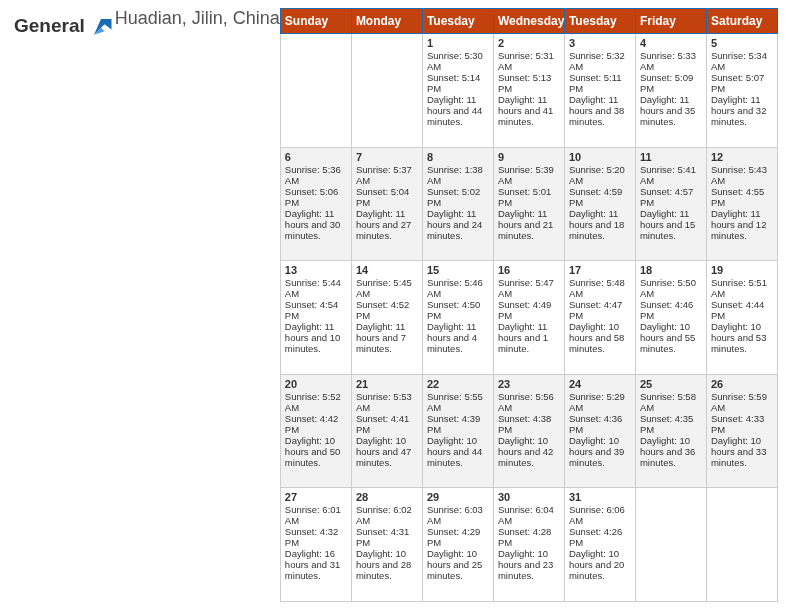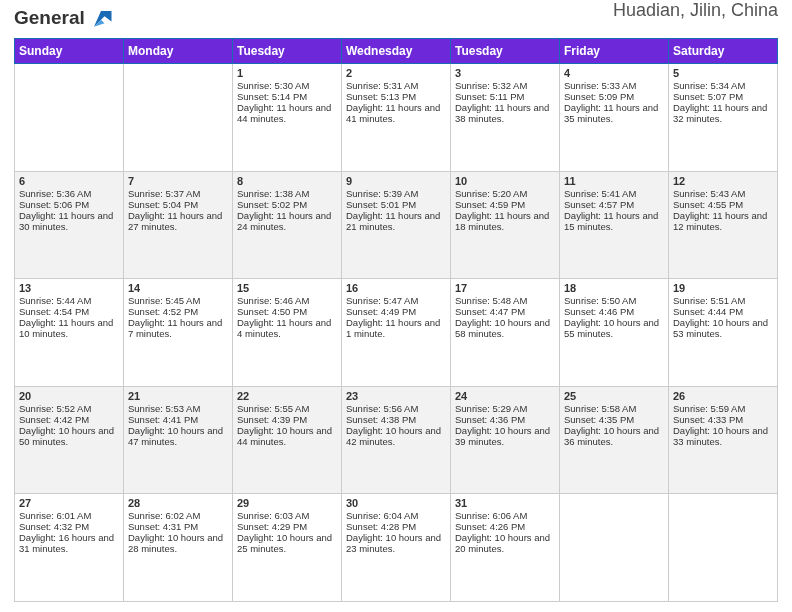--- a/index.html
+++ b/index.html
@@ -6,23 +6,23 @@
     body {
       width: 792px;
       height: 612px;
       font-family: Arial, sans-serif;
       background: #fff;
       overflow: hidden;
     }
     .page {
       width: 792px;
       height: 612px;
-      padding: 0 14px 10px 14px;
+      padding: 8px 14px 10px 14px;
       display: flex;
-      flex-direction: column;
+      flex-direction: row;
     }
     .header {
       display: flex;
       justify-content: space-between;
       align-items: flex-start;
       margin-bottom: 6px;
     }
     .logo {
       display: flex;
       align-items: center;
@@ -47,21 +47,21 @@
       color: #555;
     }
     .calendar {
       flex: 1;
       border: 1px solid #ccc;
       border-collapse: collapse;
       width: 100%;
       table-layout: fixed;
     }
     .calendar th {
-      background: #6d28d9;
+      background: #c2410c;
       color: #fff;
       font-size: 12px;
       font-weight: bold;
       padding: 5px 4px;
       text-align: left;
       border: 1px solid #1a6bb5;
     }
     .calendar td {
       vertical-align: top;
       font-size: 9.5px;

